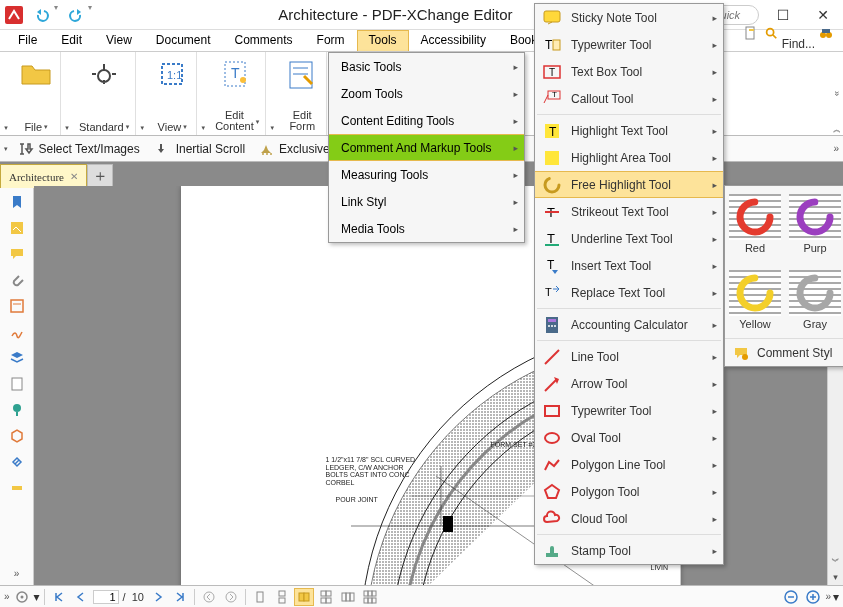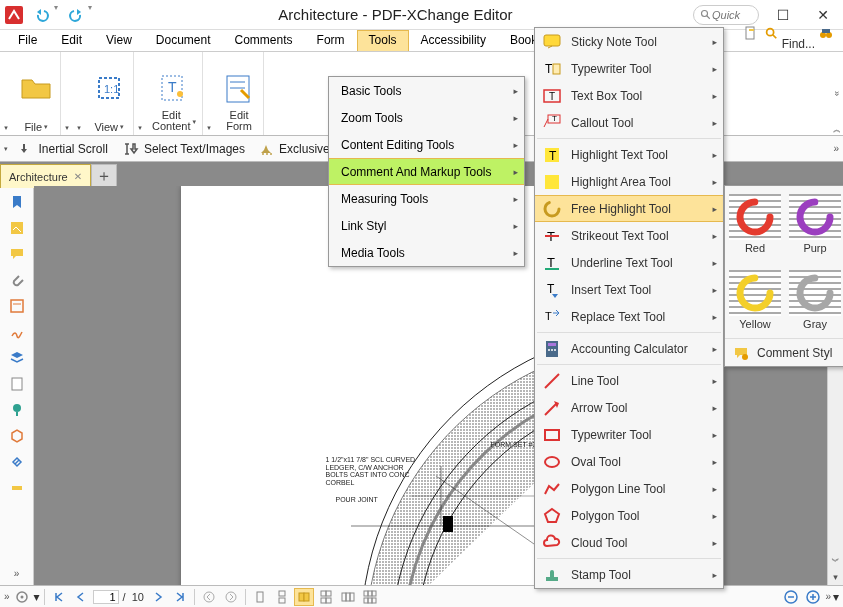--- a/index.html
+++ b/index.html
@@ -21,34 +21,34 @@
   
   .menu-bar { height: 22px; display: flex; align-items: end; padding: 0 6px; border-bottom: 1px solid #ccc; gap: 0;}
   .menu-bar .mi { padding: 3px 12px 4px; font-size: 12px; color:#000; }
   .menu-bar .mi.active { background: #fde39a; border: 1px solid #e6b94e; border-bottom: none; padding:2px 11px 4px; }
   .menu-bar .find-sec { margin-left:auto; display:flex; align-items:center; gap:2px; padding-right:2px;}
   .menu-bar .small-ico { width:18px;height:18px; display:flex; align-items:center; justify-content:center;}
   
   
   .ribbon { height: 84px; background: #fff; border-bottom: 1px solid #bbb; display:flex; position:relative; }
   .ribbon .panel { display:flex; flex-direction:column; align-items:center; justify-content:space-between; padding:4px 6px 2px; border-right:1px solid #e0e0e0; }
-  .ribbon .panel .big { height:50px; display:flex;align-items:flex-end;justify-content:center;}
+  .ribbon .panel .big { height:50px; display:flex;align-items:flex-start;justify-content:center;}
   .ribbon .panel .lbl { font-size:11px; color:#333; display:flex; align-items:center; gap:2px;}
   .ribbon .panel .lbl .dd { font-size:7px; color:#555;}
   .ribbon .dropdown-strip { width:12px; display:flex;align-items:end;justify-content:center;padding-bottom:3px; font-size:7px; color:#555;}
   .ribbon .end-strip { width:12px; display:flex;align-items:center;justify-content:center; font-size:9px; color:#555; margin-left:auto; writing-mode:vertical-rl;}
   
   
   .options-bar { height: 26px; display:flex; align-items:center; border-bottom:1px solid #bbb; padding:0 2px; gap:0; background:#fafafa; }
   .options-bar .ob { display:flex;align-items:center; gap:4px; padding:2px 6px; font-size:12px; color:#222; border:1px solid transparent;}
   .options-bar .dd { font-size:7px; color:#555; padding:0 2px;}
   
   
   .tab-strip { height: 24px; background:#8a8a8a; display:flex; align-items:stretch; }
-  .tab { background:#fff7c9; border:1px solid #c4a93e; border-bottom:none; display:flex;align-items:center; padding:0 8px; font-size:11px; gap:6px; position:relative; top:2px;}
+  .tab { background:#fff7c9; border:1px solid #c4a93e; border-bottom:none; display:flex;align-items:center; padding:0 8px; font-size:11px; gap:6px; position:relative; top:2px;font-family:Liberation Serif, serif;}
   .tab .close { font-size:10px; color:#888;}
   .new-tab { width:26px; background:#ddd; display:flex;align-items:center;justify-content:center; font-size:16px; color:#555; border:1px solid #bbb; border-bottom:none; margin-left:0; position:relative; top:2px;}
   
   
   .main-area { display:flex; height: calc(607px - 30px - 22px - 84px - 26px - 24px - 22px); }
   .side-toolbar { width:34px; background:#fafafa; border-right:1px solid #ccc; display:flex; flex-direction:column; align-items:center; gap:2px; padding-top:4px;}
   .side-toolbar .st { width:24px;height:24px; display:flex;align-items:center;justify-content:center; border-radius:2px;}
   .side-toolbar .spacer { flex:1; }
   
   .doc-wrap { flex:1; background:#8a8a8a; position:relative; display:flex; justify-content:center; overflow:hidden; }
@@ -58,23 +58,23 @@
   .sb-track { flex:1; background:#efefef; }
   
   
   .status-bar { height:22px; border-top:1px solid #bbb; display:flex;align-items:center; background:#fafafa; padding:0 4px; gap:2px;}
   .status-bar .sb { width:20px;height:18px; display:flex;align-items:center;justify-content:center;}
   .status-bar .page-input { width:26px; border:1px solid #ccc; font-size:11px; text-align:right; padding:0 2px;}
   .status-bar .pagecnt { font-size:11px; color:#333; padding:0 2px;}
   .status-bar .sep { width:1px; height:16px; background:#ccc; margin:0 2px;}
   
   
-  .dd-menu { position:absolute; background:#f6f6f6; border:1px solid #999; box-shadow:2px 2px 4px rgba(0,0,0,.25); z-index:100;margin-top:24px;}
+  .dd-menu { position:absolute; background:#f6f6f6; border:1px solid #999; box-shadow:2px 2px 4px rgba(0,0,0,.25); z-index:100;}
   .dd-item { height:27px; display:flex;align-items:center; padding:0 20px 0 12px; font-size:12px; color:#000; position:relative; white-space:nowrap;}
-  .dd-item.hl { background:#bef264; border-top:1px solid #e6b94e; border-bottom:1px solid #e6b94e; }
+  .dd-item.hl { background:#84cc16; border-top:1px solid #e6b94e; border-bottom:1px solid #e6b94e; }
   .dd-item .arrow { position:absolute; right:6px; font-size:9px; color:#555;}
   .dd-sep { height:1px; background:#ddd; margin:2px 2px;}
   
   .tool-menu { left:534px; top:3px; width:190px;}
   .tool-item { height:27px; display:flex; align-items:center; padding:0 18px 0 6px; gap:8px; font-size:12px; position:relative;}
   .tool-item .ico { width:22px;height:22px; display:flex;align-items:center;justify-content:center; flex-shrink:0;}
   .tool-item .arrow { position:absolute; right:6px; font-size:9px; color:#555;}
   .tool-item.hl { background:#fde39a; border-top:1px solid #e6b94e; border-bottom:1px solid #e6b94e;}
   
   
@@ -172,20 +172,31 @@
         <svg width="36" height="36" viewBox="0 0 36 36">
           <path d="M4 10h10l3 4h15v14H4z" fill="#f2c744" stroke="#c79a1f"></path>
         </svg>
       </div>
     <div class="lbl">
         <span>File</span>
         <span class="dd">▾</span>
       </div>
   </div>
   <div class="dropdown-strip">▾</div>
+  <div class="panel">
+    <div class="big">
+        <svg width="36" height="36" viewBox="0 0 36 36">
+          <path d="M18 8v6m0 10v4m-8-10h-4m24 0h-4M18 14a6 6 0 1 0 0 12 6 6 0 0 0 0-12" stroke="#444" stroke-width="2" fill="none"></path>
+        </svg>
+      </div>
+    <div class="lbl">
+        <span>Standard</span>
+        <span class="dd">▾</span>
+      </div>
+  </div>
   <div class="dropdown-strip">▾</div>
   <div class="panel">
     <div class="big">
         <svg width="36" height="36" viewBox="0 0 36 36">
           <rect x="8" y="8" width="20" height="20" fill="none" stroke="#3a7bc8" stroke-width="2" stroke-dasharray="3 2"></rect>
           <text x="13" y="23" font-size="11" fill="#3a7bc8">1:1</text>
         </svg>
       </div>
     <div class="lbl">
         <span>View</span>
@@ -218,29 +229,29 @@
 Form</span></div>
   </div>
   <div class="end-strip">»</div>
   <div style="position:absolute;right:2px;bottom:0;font-size:8px;color:#555">︽</div>
 </div>
 
 <div class="options-bar">
   <span class="dd">▾</span>
   <div class="ob">
     <svg width="18" height="16" viewBox="0 0 18 16">
-        <path d="M6 3v5h-2l3 4 3-4h-2V3z" fill="#555"></path>
-      </svg>
-    <span>Inertial Scroll</span>
+        <path d="M5 3v10M3 3h4M3 13h4M11 3v5h-2l3 4 3-4h-2V3z" fill="none" stroke="#555" stroke-width="1.5"></path>
+      </svg>
+    <span>Select Text/Images</span>
   </div>
   <div class="ob">
     <svg width="18" height="16" viewBox="0 0 18 16">
-        <path d="M5 3v10M3 3h4M3 13h4M11 3v5h-2l3 4 3-4h-2V3z" fill="none" stroke="#555" stroke-width="1.5"></path>
-      </svg>
-    <span>Select Text/Images</span>
+        <path d="M6 3v5h-2l3 4 3-4h-2V3z" fill="#555"></path>
+      </svg>
+    <span>Inertial Scroll</span>
   </div>
   <div class="ob">
     <svg width="16" height="14" viewBox="0 0 16 14">
         <path d="M2 11l3-3 2-5 2 5 3 3H2z" fill="#bfa14a"></path>
         <circle cx="4" cy="12" r="1" fill="#bfa14a"></circle>
         <circle cx="8" cy="12" r="1" fill="#bfa14a"></circle>
         <circle cx="12" cy="12" r="1" fill="#bfa14a"></circle>
       </svg>
     <span>Exclusive</span>
   </div>

